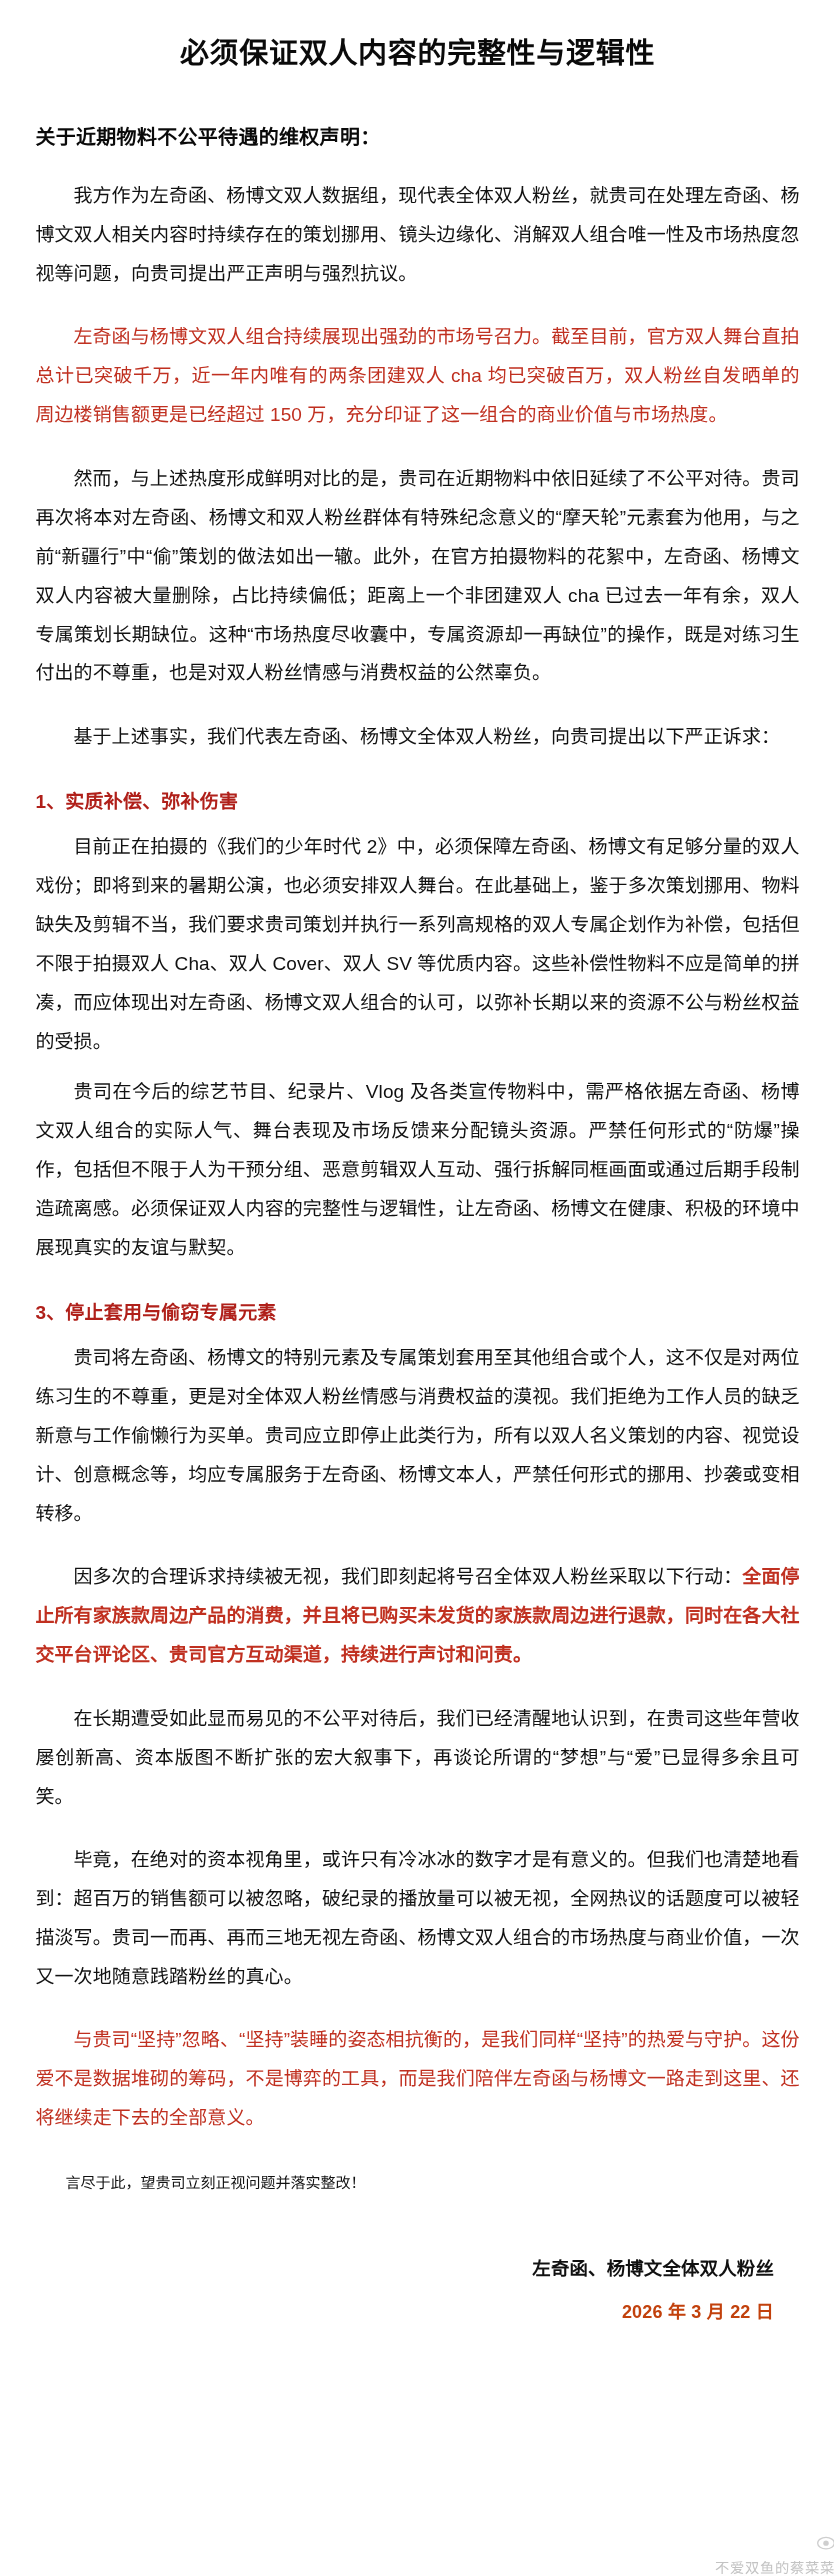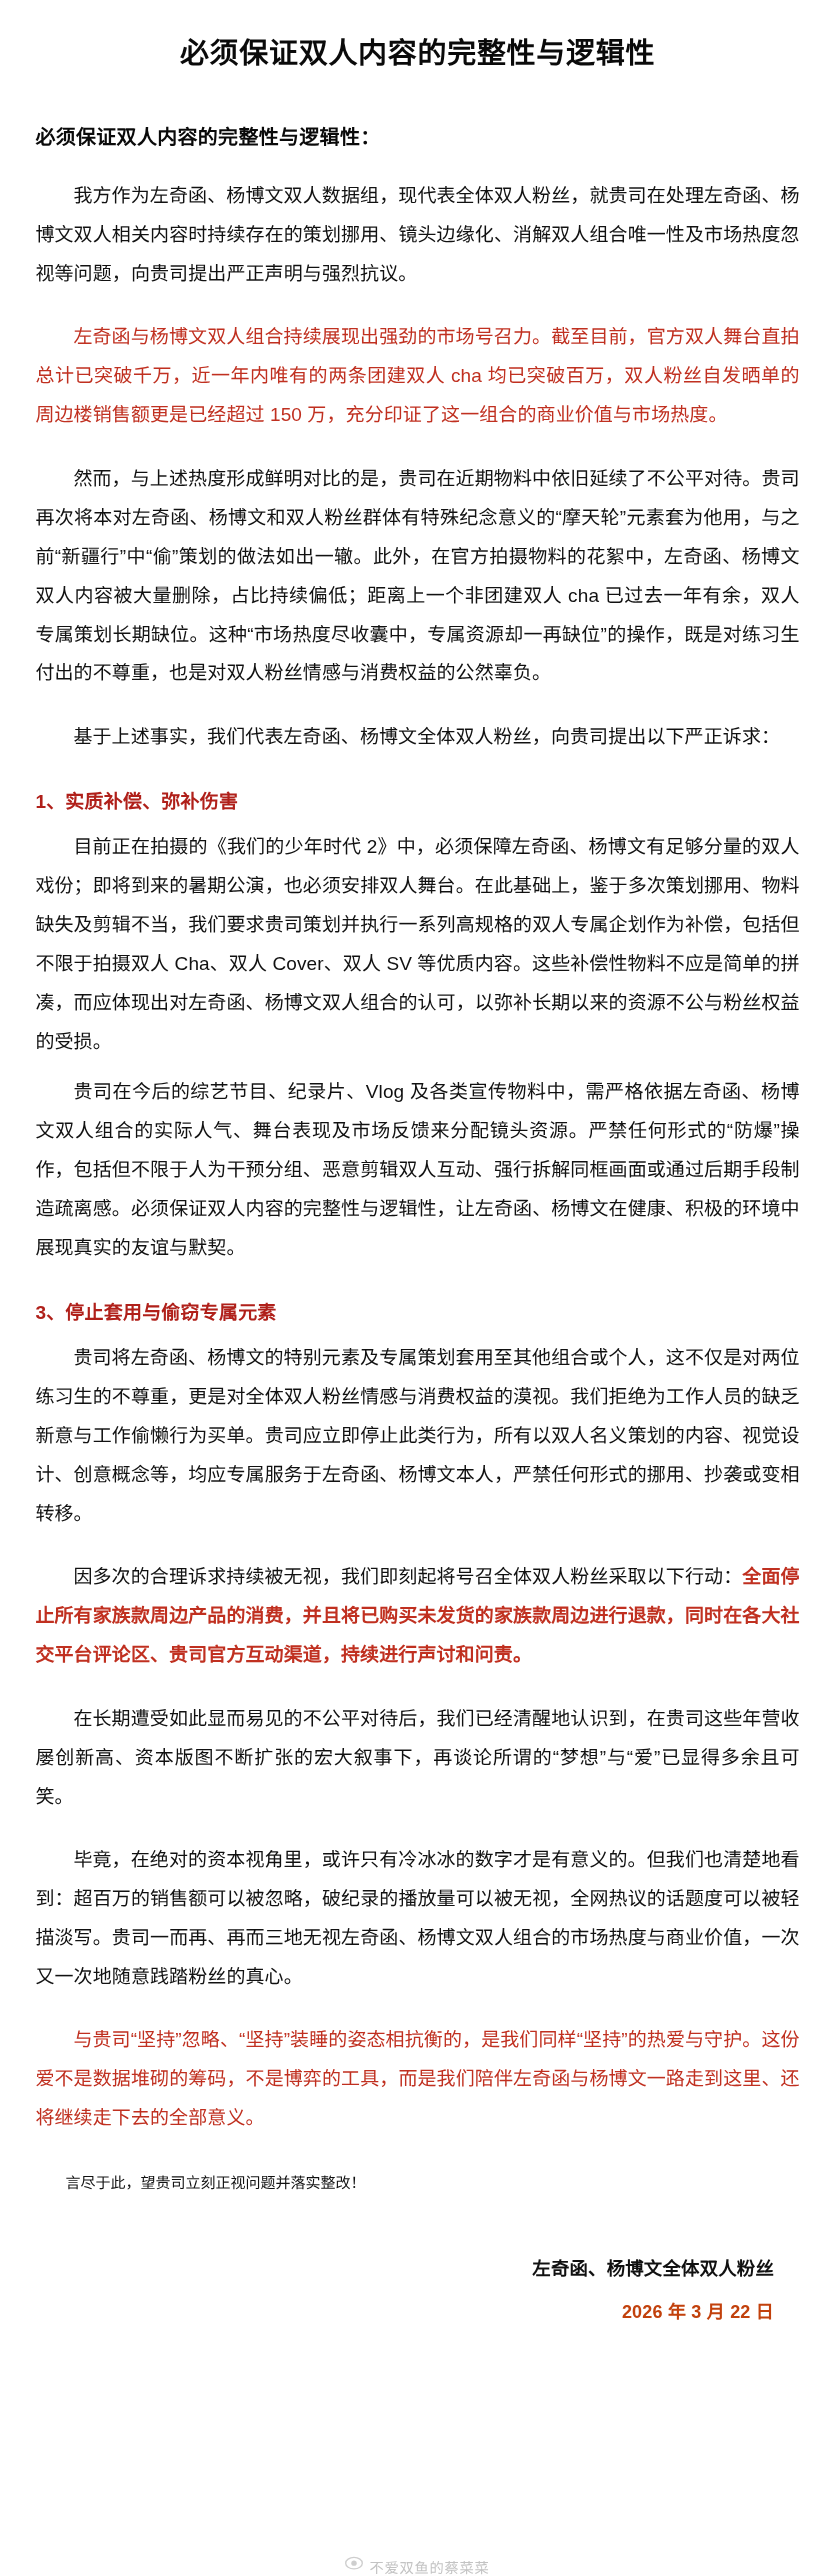--- a/index.html
+++ b/index.html
@@ -110,24 +110,25 @@
     letter-spacing: 0.2px;
   }
 
   
   .watermark {
     position: absolute;
     bottom: 18px;
     left: 0;
     width: 100%;
     display: flex;
-    align-items: flex-start;
+    align-items: flex-end;
     justify-content: center;
     gap: 6.1px;
     opacity: 0.9;
+    flex-direction: column;
   }
   .weibo-eye {
     width: 18px;
     height: 14.3px;
     position: relative;
     display: inline-block;
   }
   .weibo-eye svg { display: block; }
   .watermark-text {
     font-size: 14.3px;
@@ -138,21 +139,21 @@
 
   .spacer-bottom { height: 82px; }
 </style>
 </head>
 <body>
 
 <div class="page">
 
   <h1 class="doc-title">必须保证双人内容的完整性与逻辑性</h1>
 
-  <div class="salutation">必须保证双人内容的完整性与逻辑性：</div>
+  <div class="salutation">关于近期物料不公平待遇的维权声明：</div>
 
   <p class="para">我方作为左奇函、杨博文双人数据组，现代表全体双人粉丝，就贵司在处理左奇函、杨博文双人相关内容时持续存在的策划挪用、镜头边缘化、消解双人组合唯一性及市场热度忽视等问题，向贵司提出严正声明与强烈抗议。</p>
 
   <p class="para red">左奇函与杨博文双人组合持续展现出强劲的市场号召力。截至目前，官方双人舞台直拍总计已突破千万，近一年内唯有的两条团建双人 cha 均已突破百万，双人粉丝自发晒单的周边楼销售额更是已经超过 150 万，充分印证了这一组合的商业价值与市场热度。</p>
 
   <p class="para">然而，与上述热度形成鲜明对比的是，贵司在近期物料中依旧延续了不公平对待。贵司再次将本对左奇函、杨博文和双人粉丝群体有特殊纪念意义的“摩天轮”元素套为他用，与之前“新疆行”中“偷”策划的做法如出一辙。此外，在官方拍摄物料的花絮中，左奇函、杨博文双人内容被大量删除，占比持续偏低；距离上一个非团建双人 cha 已过去一年有余，双人专属策划长期缺位。这种“市场热度尽收囊中，专属资源却一再缺位”的操作，既是对练习生付出的不尊重，也是对双人粉丝情感与消费权益的公然辜负。</p>
 
   <p class="para">基于上述事实，我们代表左奇函、杨博文全体双人粉丝，向贵司提出以下严正诉求：</p>
 
   <div class="section-head">1、实质补偿、弥补伤害</div>

